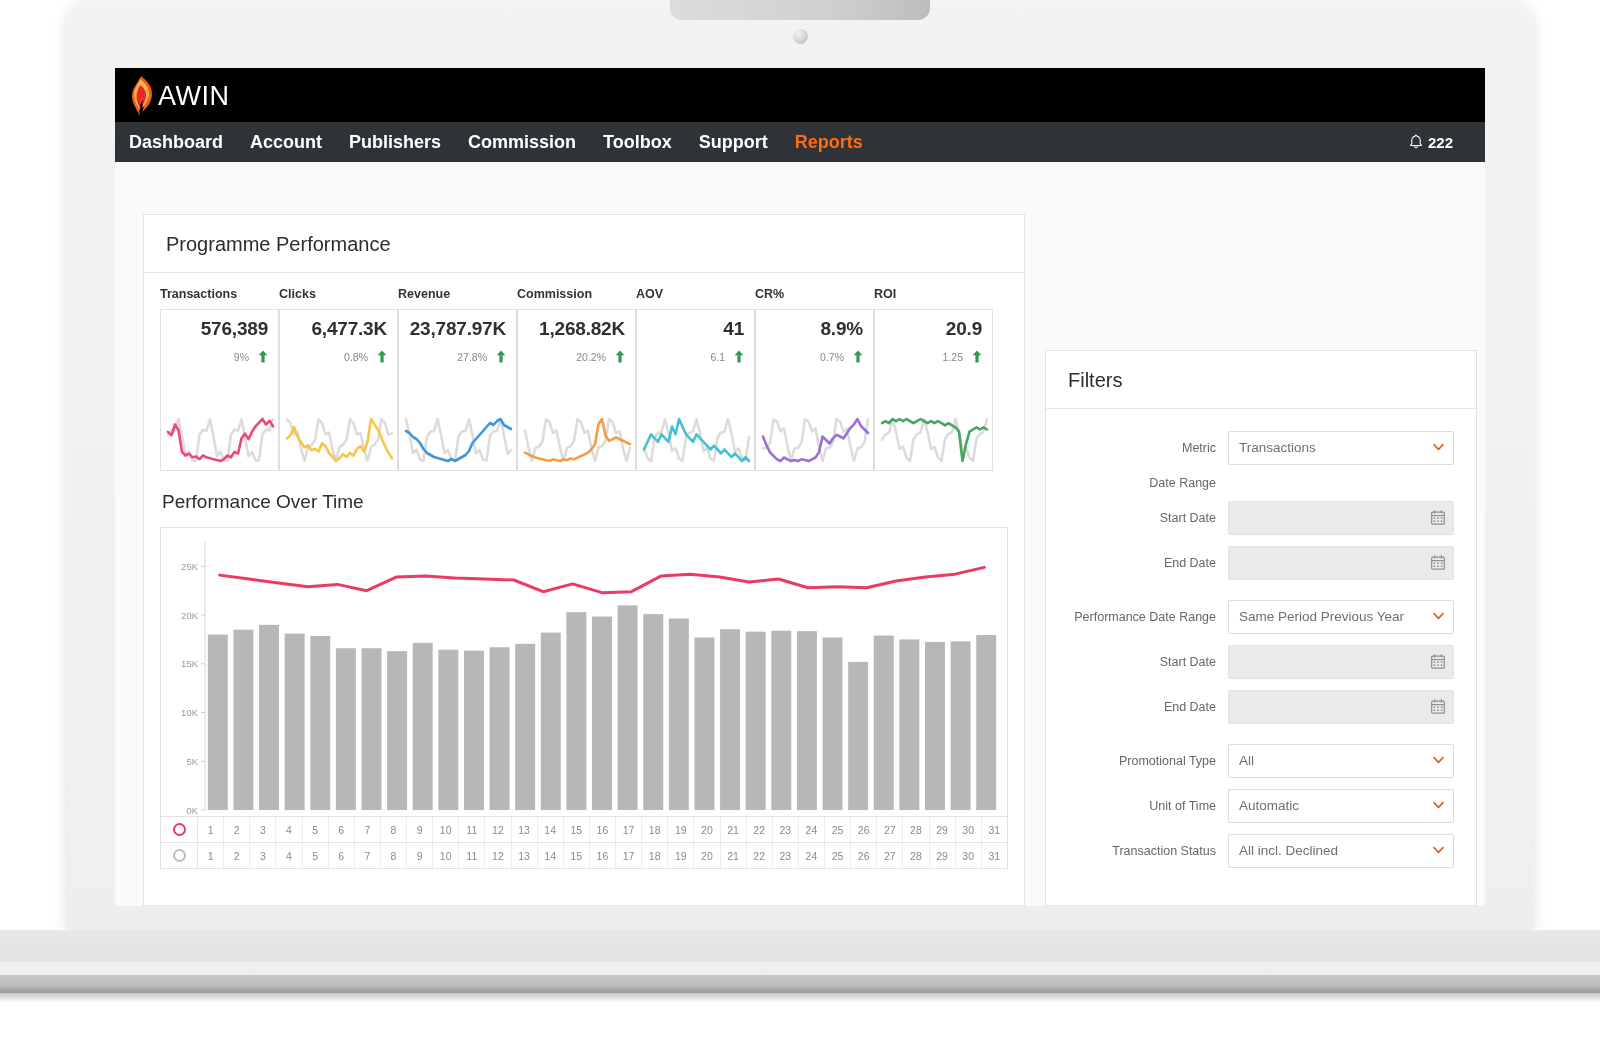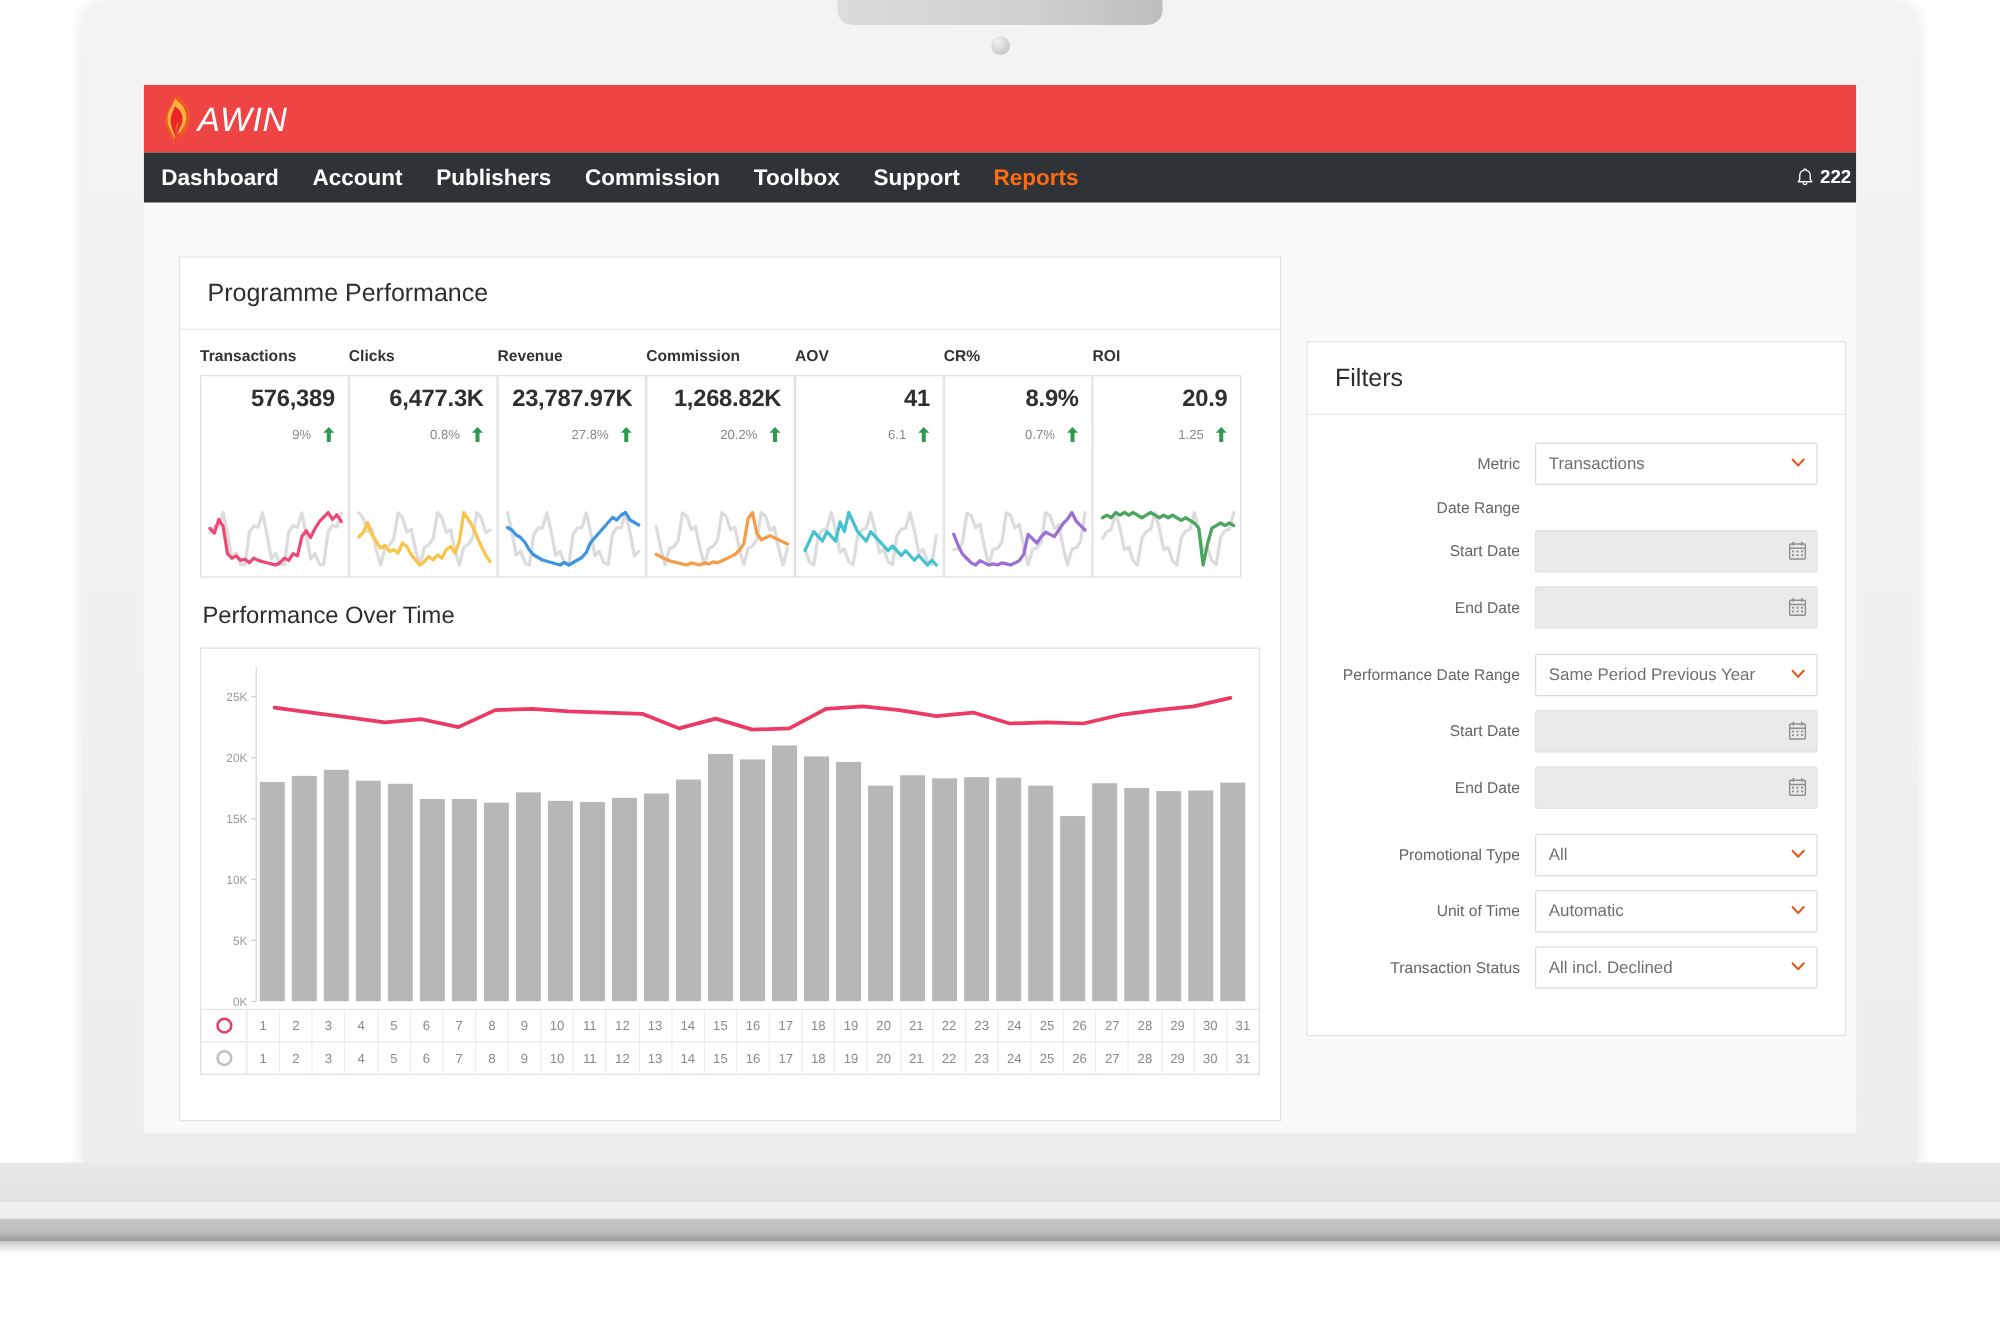--- a/index.html
+++ b/index.html
@@ -44,21 +44,21 @@
   }
 
   
   #screen{
     position:absolute;left:50px;top:68px;width:1370px;height:838px;
     background:#fafafa;overflow:hidden;
   }
 
   
   #brandbar{
-    height:54px;background:#ef4444;position:relative;font-style:italic;
+    height:54px;background:#000000;position:relative;
   }
   #logo{
     position:absolute;left:13px;top:8px;display:flex;align-items:center;gap:2px;
   }
   #logo-flame{width:28px;height:40px;display:block;}
   #logo-text{
     color:#ffffff;font-size:27px;letter-spacing:.5px;font-weight:400;
     font-family:"Liberation Sans", sans-serif;line-height:40px;
   }
 
@@ -66,28 +66,28 @@
   #navbar{
     height:40px;background:#2f3337;display:flex;align-items:center;
     padding:0 14px;position:relative;
   }
   .nav-item{
     color:#ffffff;font-size:18px;font-weight:bold;margin-right:27px;
     cursor:pointer;white-space:nowrap;
   }
   .nav-item.active{color:#ff6b11;}
   #notif{
-    position:absolute;right:4px;top:50%;transform:translateY(-50%);
+    position:absolute;right:32px;top:50%;transform:translateY(-50%);
     display:flex;align-items:center;gap:5px;color:#fff;font-size:15px;font-weight:bold;
   }
   #bell{width:14px;height:16px;display:block;}
 
   
   #page{
-    padding:34px 28px 0 28px;display:flex;gap:20px;align-items:center;
+    padding:34px 28px 0 28px;display:flex;gap:20px;align-items:flex-end;
     background:#fafafa;height:744px;box-sizing:border-box;
   }
 
   .card{
     background:#ffffff;border:1px solid #e3e3e3;
   }
   .card-head{
     padding:18px 22px 16px 22px;border-bottom:1px solid #e9e9e9;
   }
   .card-title{font-size:20px;color:#2d2d2d;font-weight:400;}

